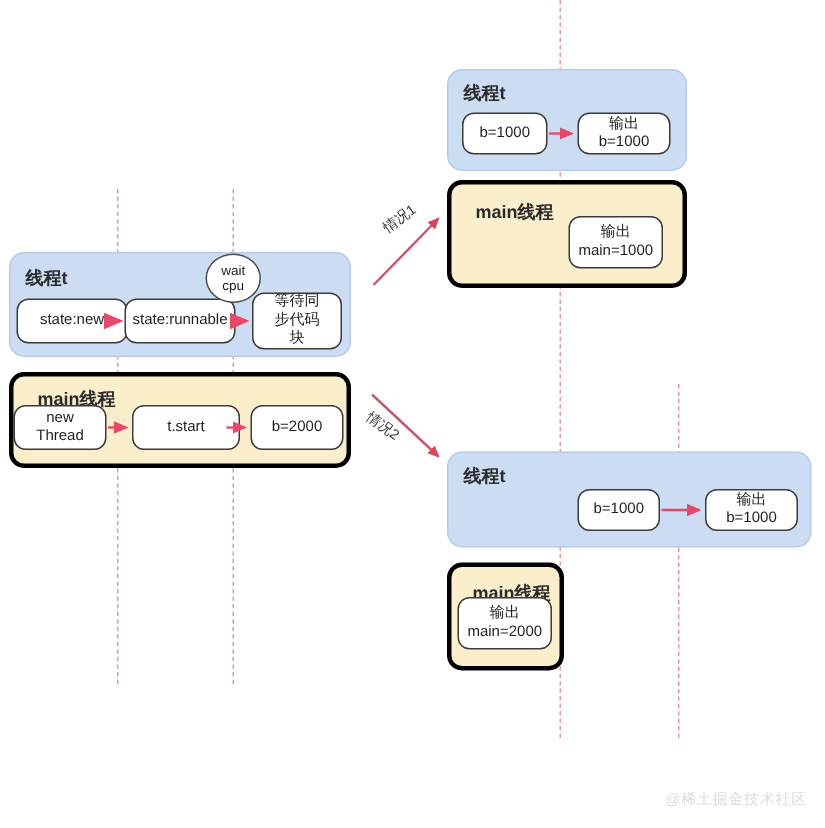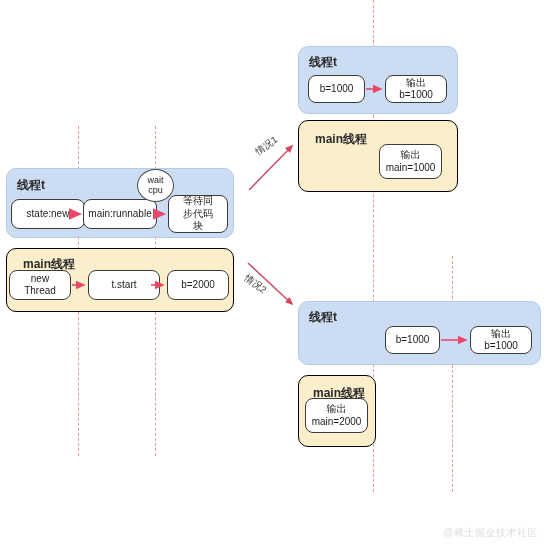--- a/index.html
+++ b/index.html
@@ -24,21 +24,21 @@
     position:absolute;
     border-radius:10px;
     box-sizing:border-box;
   }
   .group.blue{
     background:#ccdcf2;
     border:1px solid #b6cbe8;
   }
   .group.cream{
     background:#fbeecb;
-    border:1px solid #000000;
+    border:3px solid #000000;
   }
   .group-label{
     position:absolute;
     font-size:12px;
     font-weight:bold;
     color:#2b2b2b;
     white-space:nowrap;
   }
 
   
@@ -111,21 +111,21 @@
 
   <div class="vline" style="left:78px;  top:126px; height:330px;"></div>
   <div class="vline" style="left:155px; top:126px; height:330px;"></div>
   <div class="vline" style="left:373px; top:0px;   height:492px;"></div>
   <div class="vline" style="left:452px; top:256px; height:236px;"></div>
 
   <div class="group blue" style="left:6px; top:168px; width:228px; height:70px;">
     <div class="group-label" style="left:10px; top:8px;">线程t</div>
   </div>
   <div class="node" style="left:11px; top:199px; width:74px; height:30px;">state:new</div>
-  <div class="node" style="left:83px; top:199px; width:74px; height:30px;">main:runnable</div>
+  <div class="node" style="left:83px; top:199px; width:74px; height:30px;">state:runnable</div>
   <div class="node" style="left:168px; top:195px; width:60px; height:38px;">等待同步代码块</div>
   <div class="oval" style="left:137px; top:169px; width:37px; height:33px;">wait
 cpu</div>
 
   <div class="group cream" style="left:6px; top:248px; width:228px; height:64px;">
     <div class="group-label" style="left:16px; top:7px;">main线程</div>
   </div>
   <div class="node" style="left:9px; top:270px; width:62px; height:30px;">new Thread</div>
   <div class="node" style="left:88px; top:270px; width:72px; height:30px;">t.start</div>
   <div class="node" style="left:167px; top:270px; width:62px; height:30px;">b=2000</div>

